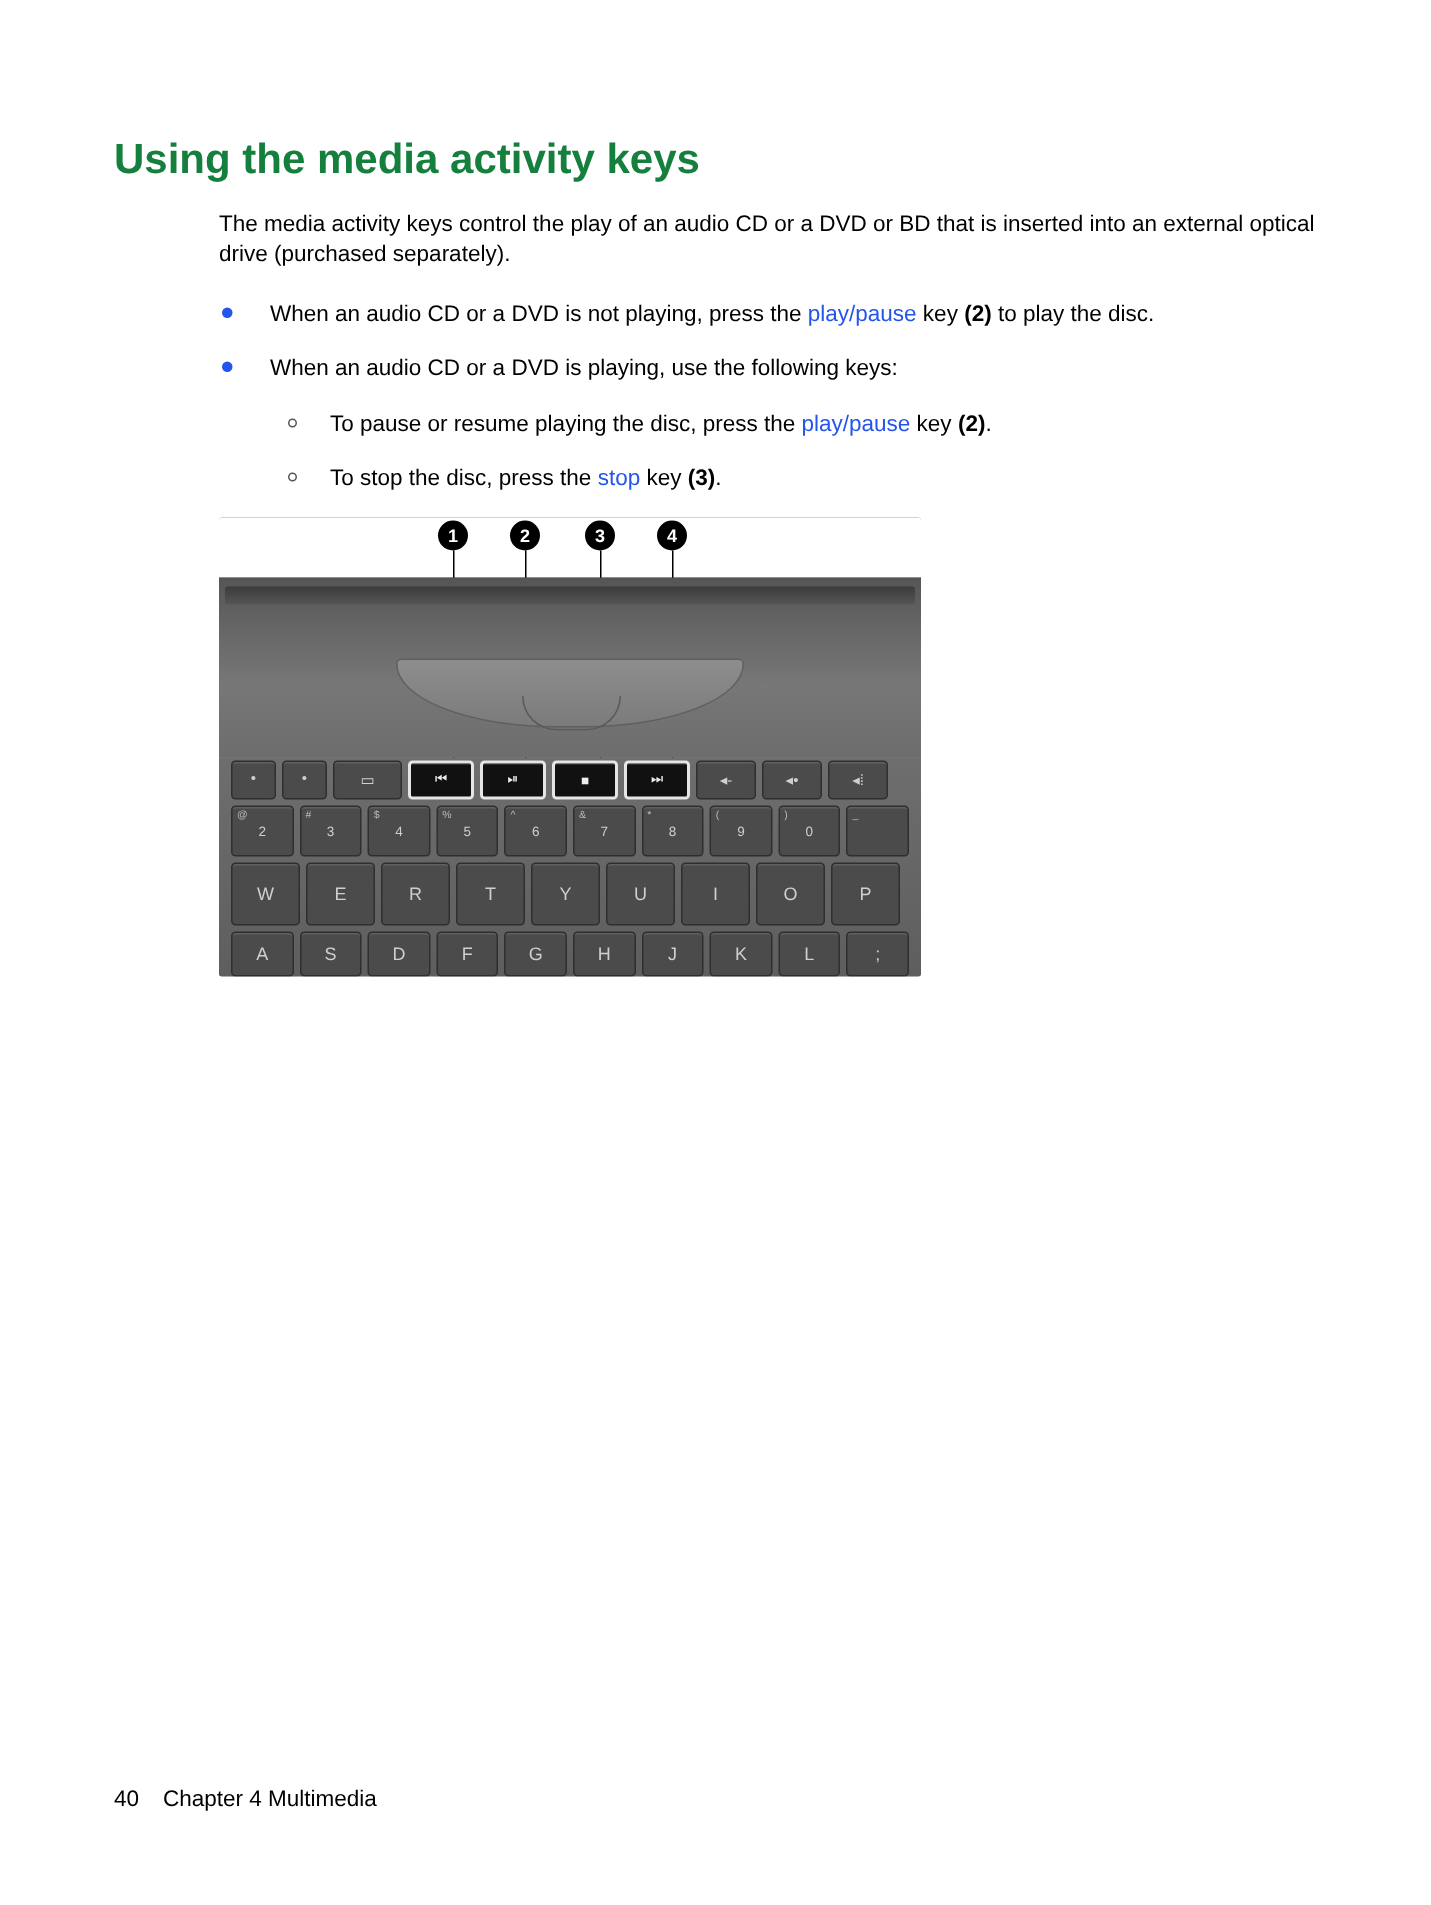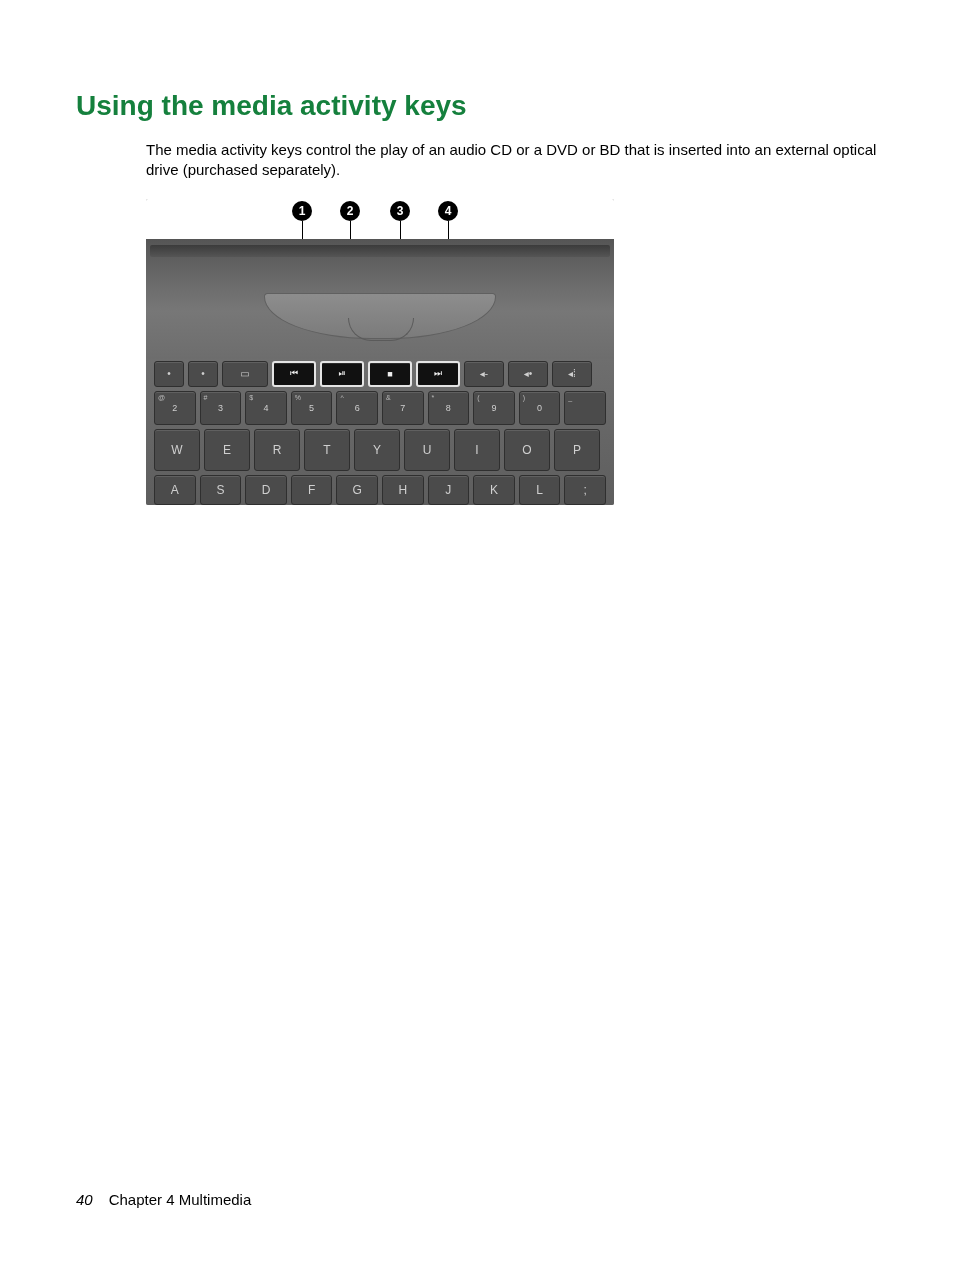--- a/index.html
+++ b/index.html
@@ -93,32 +93,42 @@
   .key.letter { height:42px; font-size:12px; }
   .media {
     background:#111 !important; border:2px solid #e5e5e5 !important; color:#eee;
   }
   .corner { position:absolute; top:2px; left:3px; font-size:7px; color:#bbb; }
   .sym { font-size:10px; }
   .footer {
     position: absolute; left: 76px; bottom: 62px;
     font-size: 15px;
   }
-  .footer .pn { margin-right: 16px; font-style: italic; }
+  .footer .pn { margin-right: 16px; }
 </style>
 </head>
 <body>
 
 <h1 class="title">Using the media activity keys</h1>
 
 <p class="intro">The media activity keys control the play of an audio CD or a DVD or BD that is inserted into an external optical drive (purchased separately).</p>
 
 <ul class="outer">
   <li>
+    <span>When an audio CD or a DVD is not playing, press the </span><span class="lnk">play/pause</span><span> key </span><span class="bold">(2)</span><span> to play the disc.</span>
+  </li>
+  <li>
+    <span>When an audio CD or a DVD is playing, use the following keys:</span>
     <ul class="inner">
+      <li>
+        <span>To pause or resume playing the disc, press the </span><span class="lnk">play/pause</span><span> key </span><span class="bold">(2)</span><span>.</span>
+      </li>
+      <li>
+        <span>To stop the disc, press the </span><span class="lnk">stop</span><span> key </span><span class="bold">(3)</span><span>.</span>
+      </li>
     </ul>
   </li>
 </ul>
 
 <div class="figure-wrap">
   <div class="figure">
     <div class="callouts">
       <div class="cnum" style="left:146px">1</div>
       <div class="cline" style="left:156px;height:150px"></div>
       <div class="cnum" style="left:194px">2</div>

